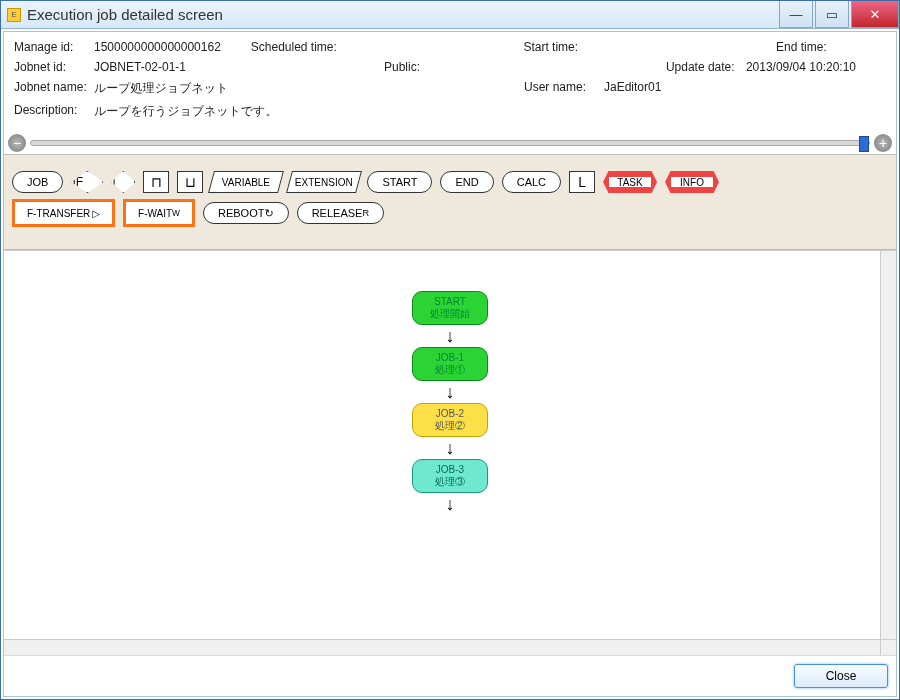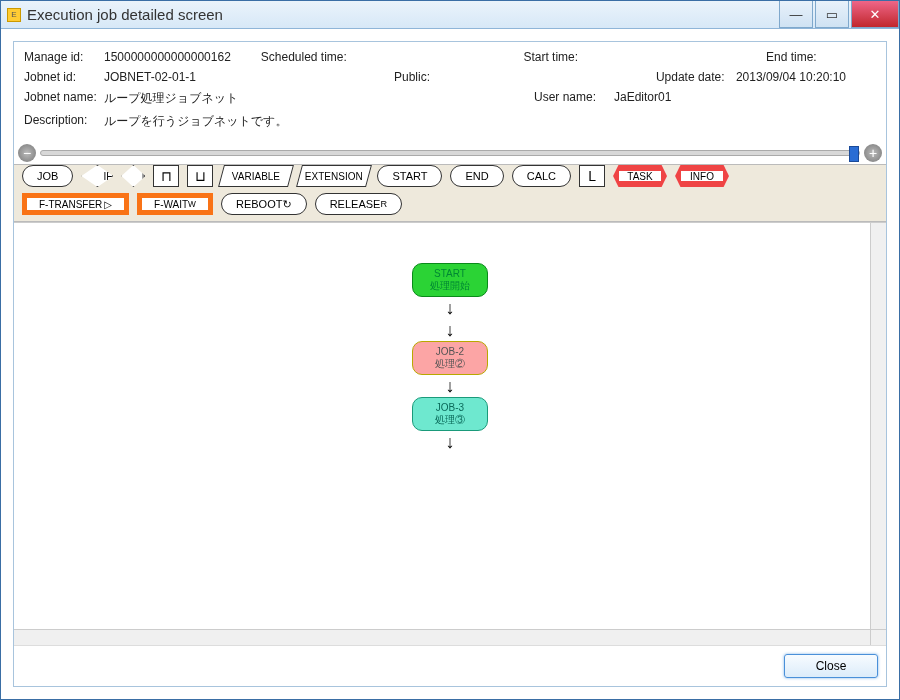--- a/index.html
+++ b/index.html
@@ -4,44 +4,44 @@
 <style>
 * { box-sizing: border-box; margin: 0; padding: 0; }
 body { font-family: "Segoe UI", Arial, sans-serif; font-size: 12px; background: #5b8db8; width: 900px; height: 700px; overflow: hidden; }
 .window { width: 900px; height: 700px; background: #fff; border: 1px solid #3a6ea5; display: flex; flex-direction: column; }
 .titlebar { height: 28px; background: linear-gradient(#eaf3fb,#d7e8f7); display: flex; align-items: center; padding-left: 6px; border-bottom: 1px solid #8fb5d8; }
 .titlebar .icon { width: 14px; height: 14px; background: #ffcc33; border: 1px solid #cc9900; margin-right: 6px; font-size: 8px; line-height: 12px; text-align: center; color: #555; }
 .titlebar .title { font-size: 15px; color: #333; flex: 1; }
 .winbtns { display: flex; height: 100%; }
 .winbtn { width: 34px; margin-left: 2px; display: flex; align-items: center; justify-content: center; border: 1px solid #7fa8cc; border-top: none; background: linear-gradient(#e8f1fa,#cfe2f3); font-family: Arial; font-size: 13px; color: #333; cursor: pointer; }
 .winbtn.close { background: linear-gradient(#e68,#c1272d); color: #fff; width: 48px; }
-.content { flex: 1; margin: 12px; border: 1px solid #a8c4dd; background: #fff; display: flex; flex-direction: column; }
+.content { flex: 1; margin: 2px; border: 1px solid #a8c4dd; background: #fff; display: flex; flex-direction: column; }
 .info { padding: 8px 10px 6px; font-size: 12px; color: #222; }
 .inforow { display: flex; margin-bottom: 6px; }
 .lbl { min-width: 80px; }
 .val { margin-right: 30px; }
 .spacer { flex: 1; }
 .slider { display: flex; align-items: center; padding: 2px 4px; }
 .sbtn { width: 18px; height: 18px; border-radius: 9px; background: radial-gradient(#bbb,#777); color: #fff; display: flex; align-items: center; justify-content: center; font-size: 14px; cursor: pointer; }
 .track { flex: 1; height: 6px; background: #d8d8d8; border: 1px solid #aaa; border-radius: 3px; margin: 0 4px; position: relative; }
 .handle { position: absolute; right: 0; top: -5px; width: 10px; height: 16px; background: #2a6dd4; border: 1px solid #1a4a99; cursor: pointer; }
-.palette { background: #eee9dc; padding: 0 8px; border-top: 1px solid #bbb; border-bottom: 1px solid #bbb; }
+.palette { background: #eee9dc; padding: 16px 8px; border-top: 1px solid #bbb; border-bottom: 1px solid #bbb; }
 .paletterow { display: flex; gap: 8px; margin-bottom: 6px; flex-wrap: wrap; align-items: center; }
 .pbtn { height: 22px; background: #fff; border: 1px solid #333; border-radius: 12px; padding: 0 14px; display: flex; align-items: center; justify-content: center; font-size: 11px; cursor: grab; }
 .pshape { width: 26px; height: 22px; border: 1px solid #333; background: #fff; display: flex; align-items: center; justify-content: center; font-size: 14px; cursor: grab; }
-.diamond { width: 32px; height: 22px; background: #fff; border: 1px solid #333; clip-path: polygon(50% 0,100% 50%,50% 100%,0 50%); display: flex; align-items: center; justify-content: flex-end; font-size: 10px; cursor: grab; }
+.diamond { width: 32px; height: 22px; background: #fff; border: 1px solid #333; clip-path: polygon(50% 0,100% 50%,50% 100%,0 50%); display: flex; align-items: center; justify-content: flex-start; font-size: 12px; cursor: grab; }
 .para { width: 70px; height: 22px; background: #fff; border: 1px solid #333; transform: skewX(-15deg); display: flex; align-items: center; justify-content: center; cursor: grab; }
 .para span { transform: skewX(15deg); font-size: 10px; }
 .hex { width: 54px; height: 22px; background: #fff; border: 6px solid #ef4444; clip-path: polygon(10% 0,90% 0,100% 50%,90% 100%,10% 100%,0 50%); display: flex; align-items: center; justify-content: center; font-size: 10px; cursor: grab; }
-.tagshape { height: 22px; background: #fff; border: 5px solid #f97316; padding: 0 12px; display: flex; align-items: center; font-size: 10px; position: relative; cursor: grab; }
+.tagshape { height: 28px; background: #fff; border: 3px solid #f97316; padding: 0 12px; display: flex; align-items: center; font-size: 10px; position: relative; cursor: grab; }
 .canvas { flex: 1; background: #fff; position: relative; overflow: auto; border-top: 1px solid #ccc; }
 .flow { position: absolute; left: 50%; top: 40px; transform: translateX(-50%); display: flex; flex-direction: column; align-items: center; }
 .node { width: 76px; height: 34px; border: 1px solid #0a6a4a; border-radius: 10px; display: flex; flex-direction: column; align-items: center; justify-content: center; font-size: 10px; line-height: 1.2; }
 .node.green { background: #2bd335; border-color: #0a8a1a; color: #083; }
-.node.yellow { background: #fca5a5; border-color: #b8a800; color: #555; }
+.node.yellow { background: #fde047; border-color: #b8a800; color: #555; }
 .node.teal { background: #6ee8cf; border-color: #1a9a7a; color: #0a6a5a; }
 .arrow { font-size: 18px; color: #000; line-height: 1; margin: 2px 0; }
 .sbar { height: 16px; background: #f0f0f0; border-top: 1px solid #ccc; display: flex; }
 .sbar .hbar { flex: 1; }
 .sbar .sq { width: 16px; border-left: 1px solid #ccc; }
 .footer { padding: 8px; display: flex; justify-content: flex-end; border-top: 1px solid #ddd; }
 .closebtn { width: 94px; height: 24px; background: linear-gradient(#f7fbff,#dcecfa); border: 1px solid #4a90d9; border-radius: 3px; font-size: 12px; cursor: pointer; box-shadow: 0 0 3px #7fb3e8; }
 .vscroll { position: absolute; right: 0; top: 0; bottom: 0; width: 16px; background: #f0f0f0; border-left: 1px solid #ccc; }
 </style>
 </head>
@@ -145,20 +145,24 @@
       </div>
     </div>
 
     <div class="canvas">
       <div class="flow">
         <div class="node green">
             <span>START</span>
             <span>処理開始</span>
           </div>
         <div class="arrow">↓</div>
+        <div class="node green">
+            <span>JOB-1</span>
+            <span>処理①</span>
+          </div>
         <div class="arrow">↓</div>
         <div class="node yellow">
             <span>JOB-2</span>
             <span>処理②</span>
           </div>
         <div class="arrow">↓</div>
         <div class="node teal">
             <span>JOB-3</span>
             <span>処理③</span>
           </div>

